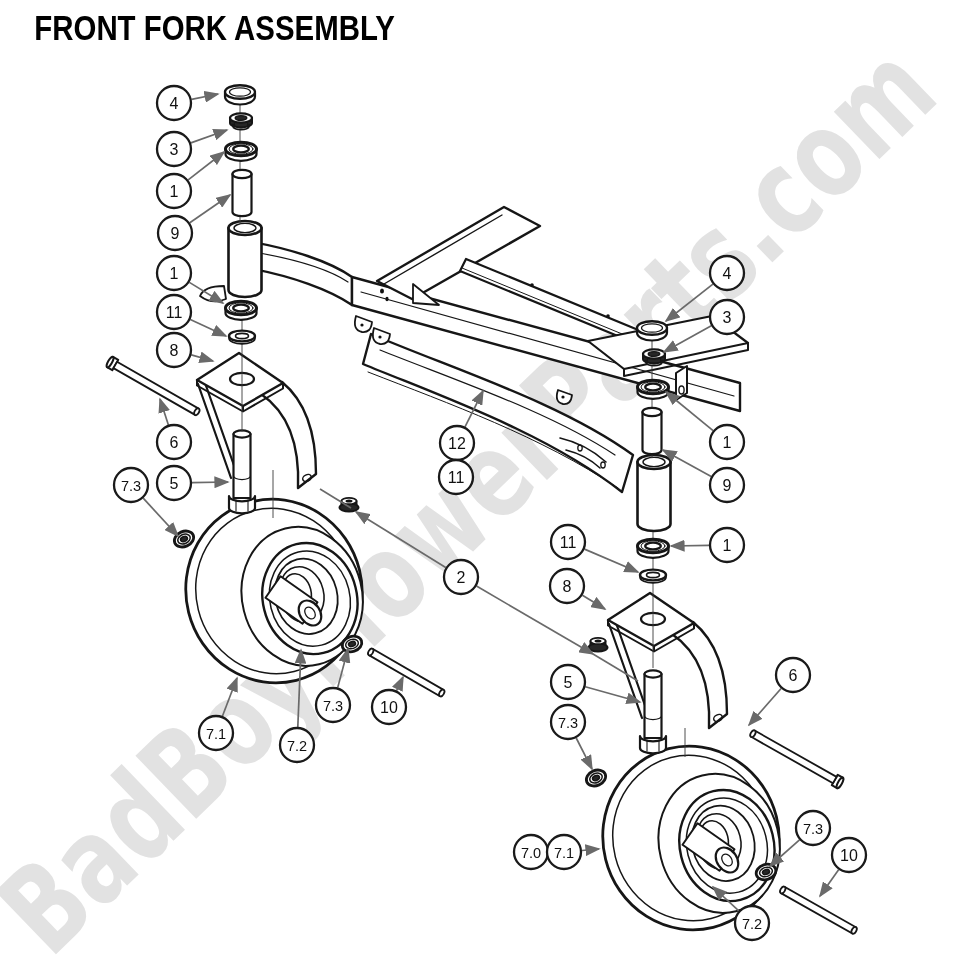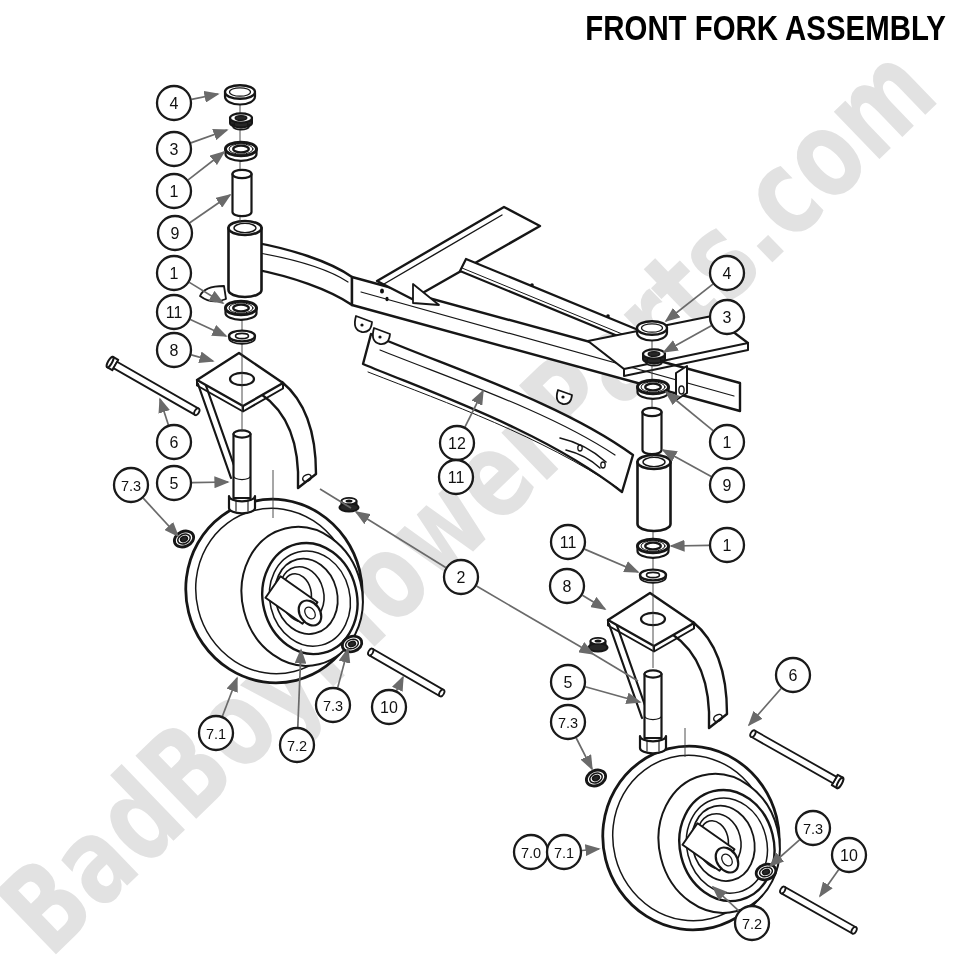--- a/index.html
+++ b/index.html
@@ -1,17 +1,17 @@
 <!DOCTYPE html>
 <html><head>
 <meta charset="utf-8">
 <style>
   html,body{margin:0;padding:0;background:#fff;width:980px;height:980px;overflow:hidden}
   #stage{position:relative;width:980px;height:980px;font-family:"Liberation Sans",sans-serif}
-  #title{position:absolute;top:8px;left:0;right:0;text-align:right;z-index:5}
+  #title{position:absolute;top:8px;left:0;right:12px;text-align:left;z-index:5}
   #title span{display:inline-block;font-weight:bold;font-size:35px;letter-spacing:0;
               transform:scaleX(.84);transform-origin:center;color:#000;
               font-family:"Liberation Sans",sans-serif}
   svg{position:absolute;top:0;left:0}
   svg *{vector-effect:none}
   .ln{stroke:#161616;fill:none;stroke-linecap:round;stroke-linejoin:round}
   .wf{fill:#ffffff}
   .dk{fill:#262626}
   .wm{font-weight:bold;font-family:"DejaVu Sans",sans-serif}
   .leader{stroke:#6a6a6a;stroke-width:1.7;fill:none}

